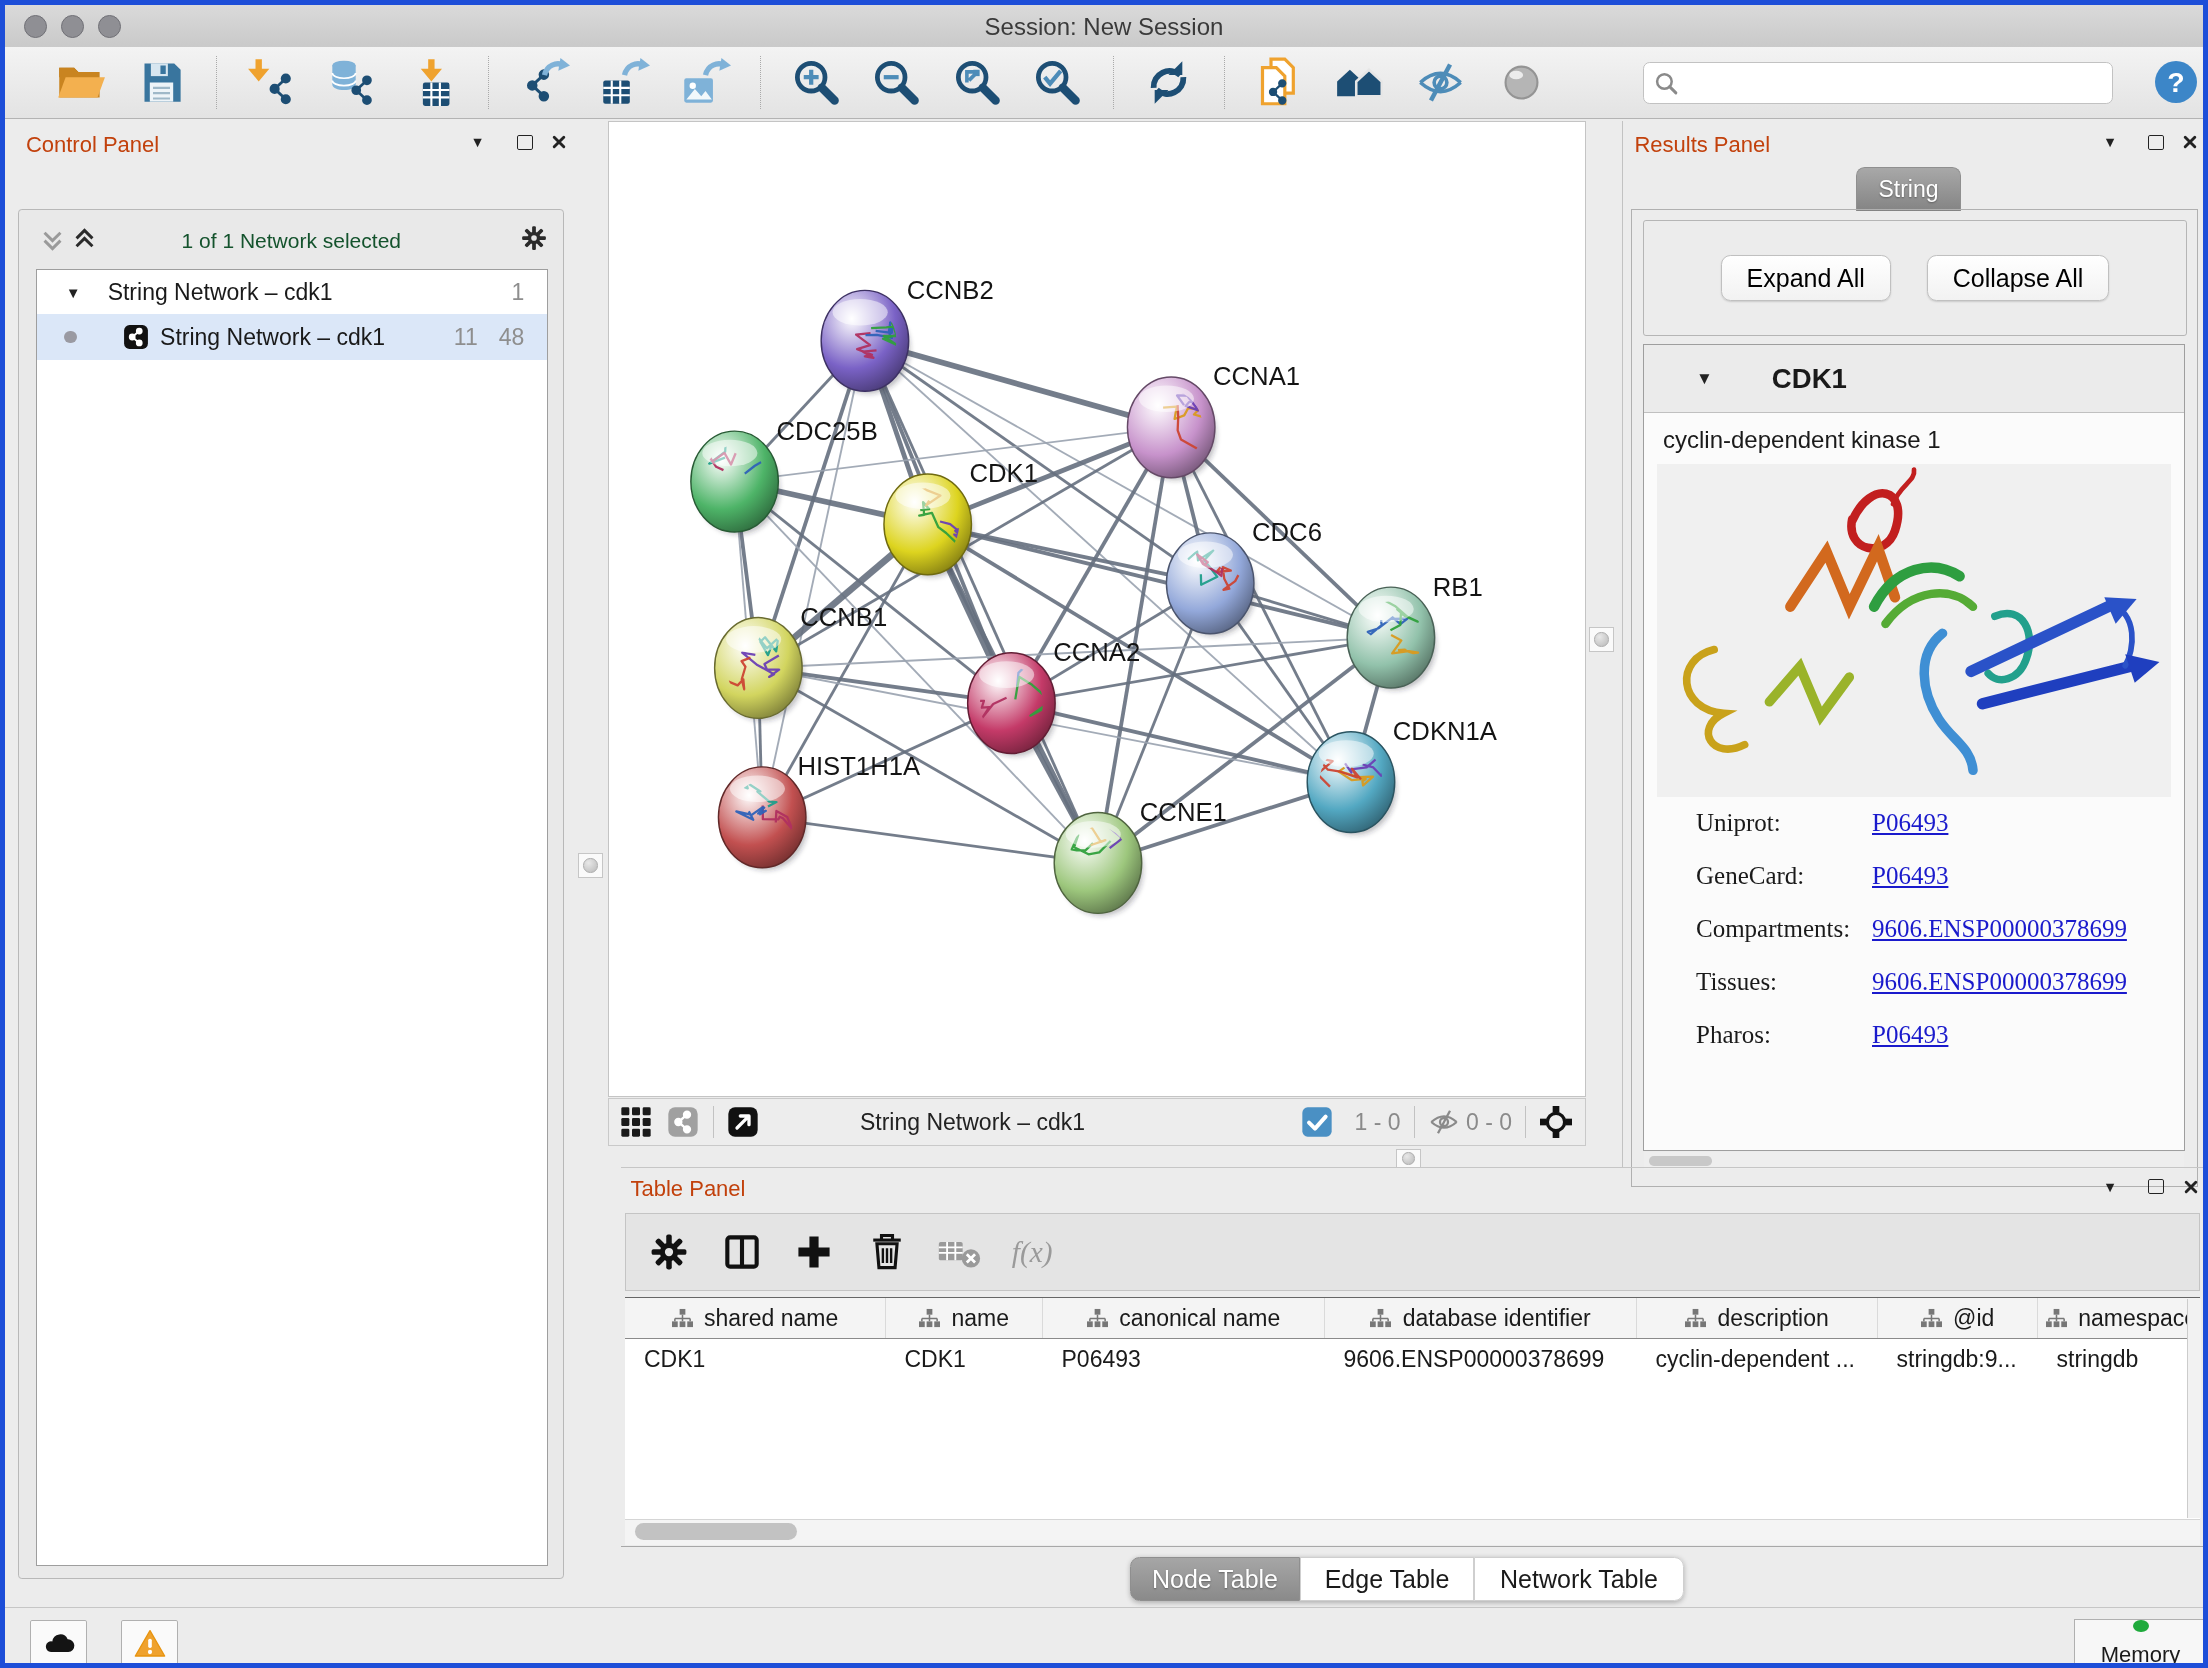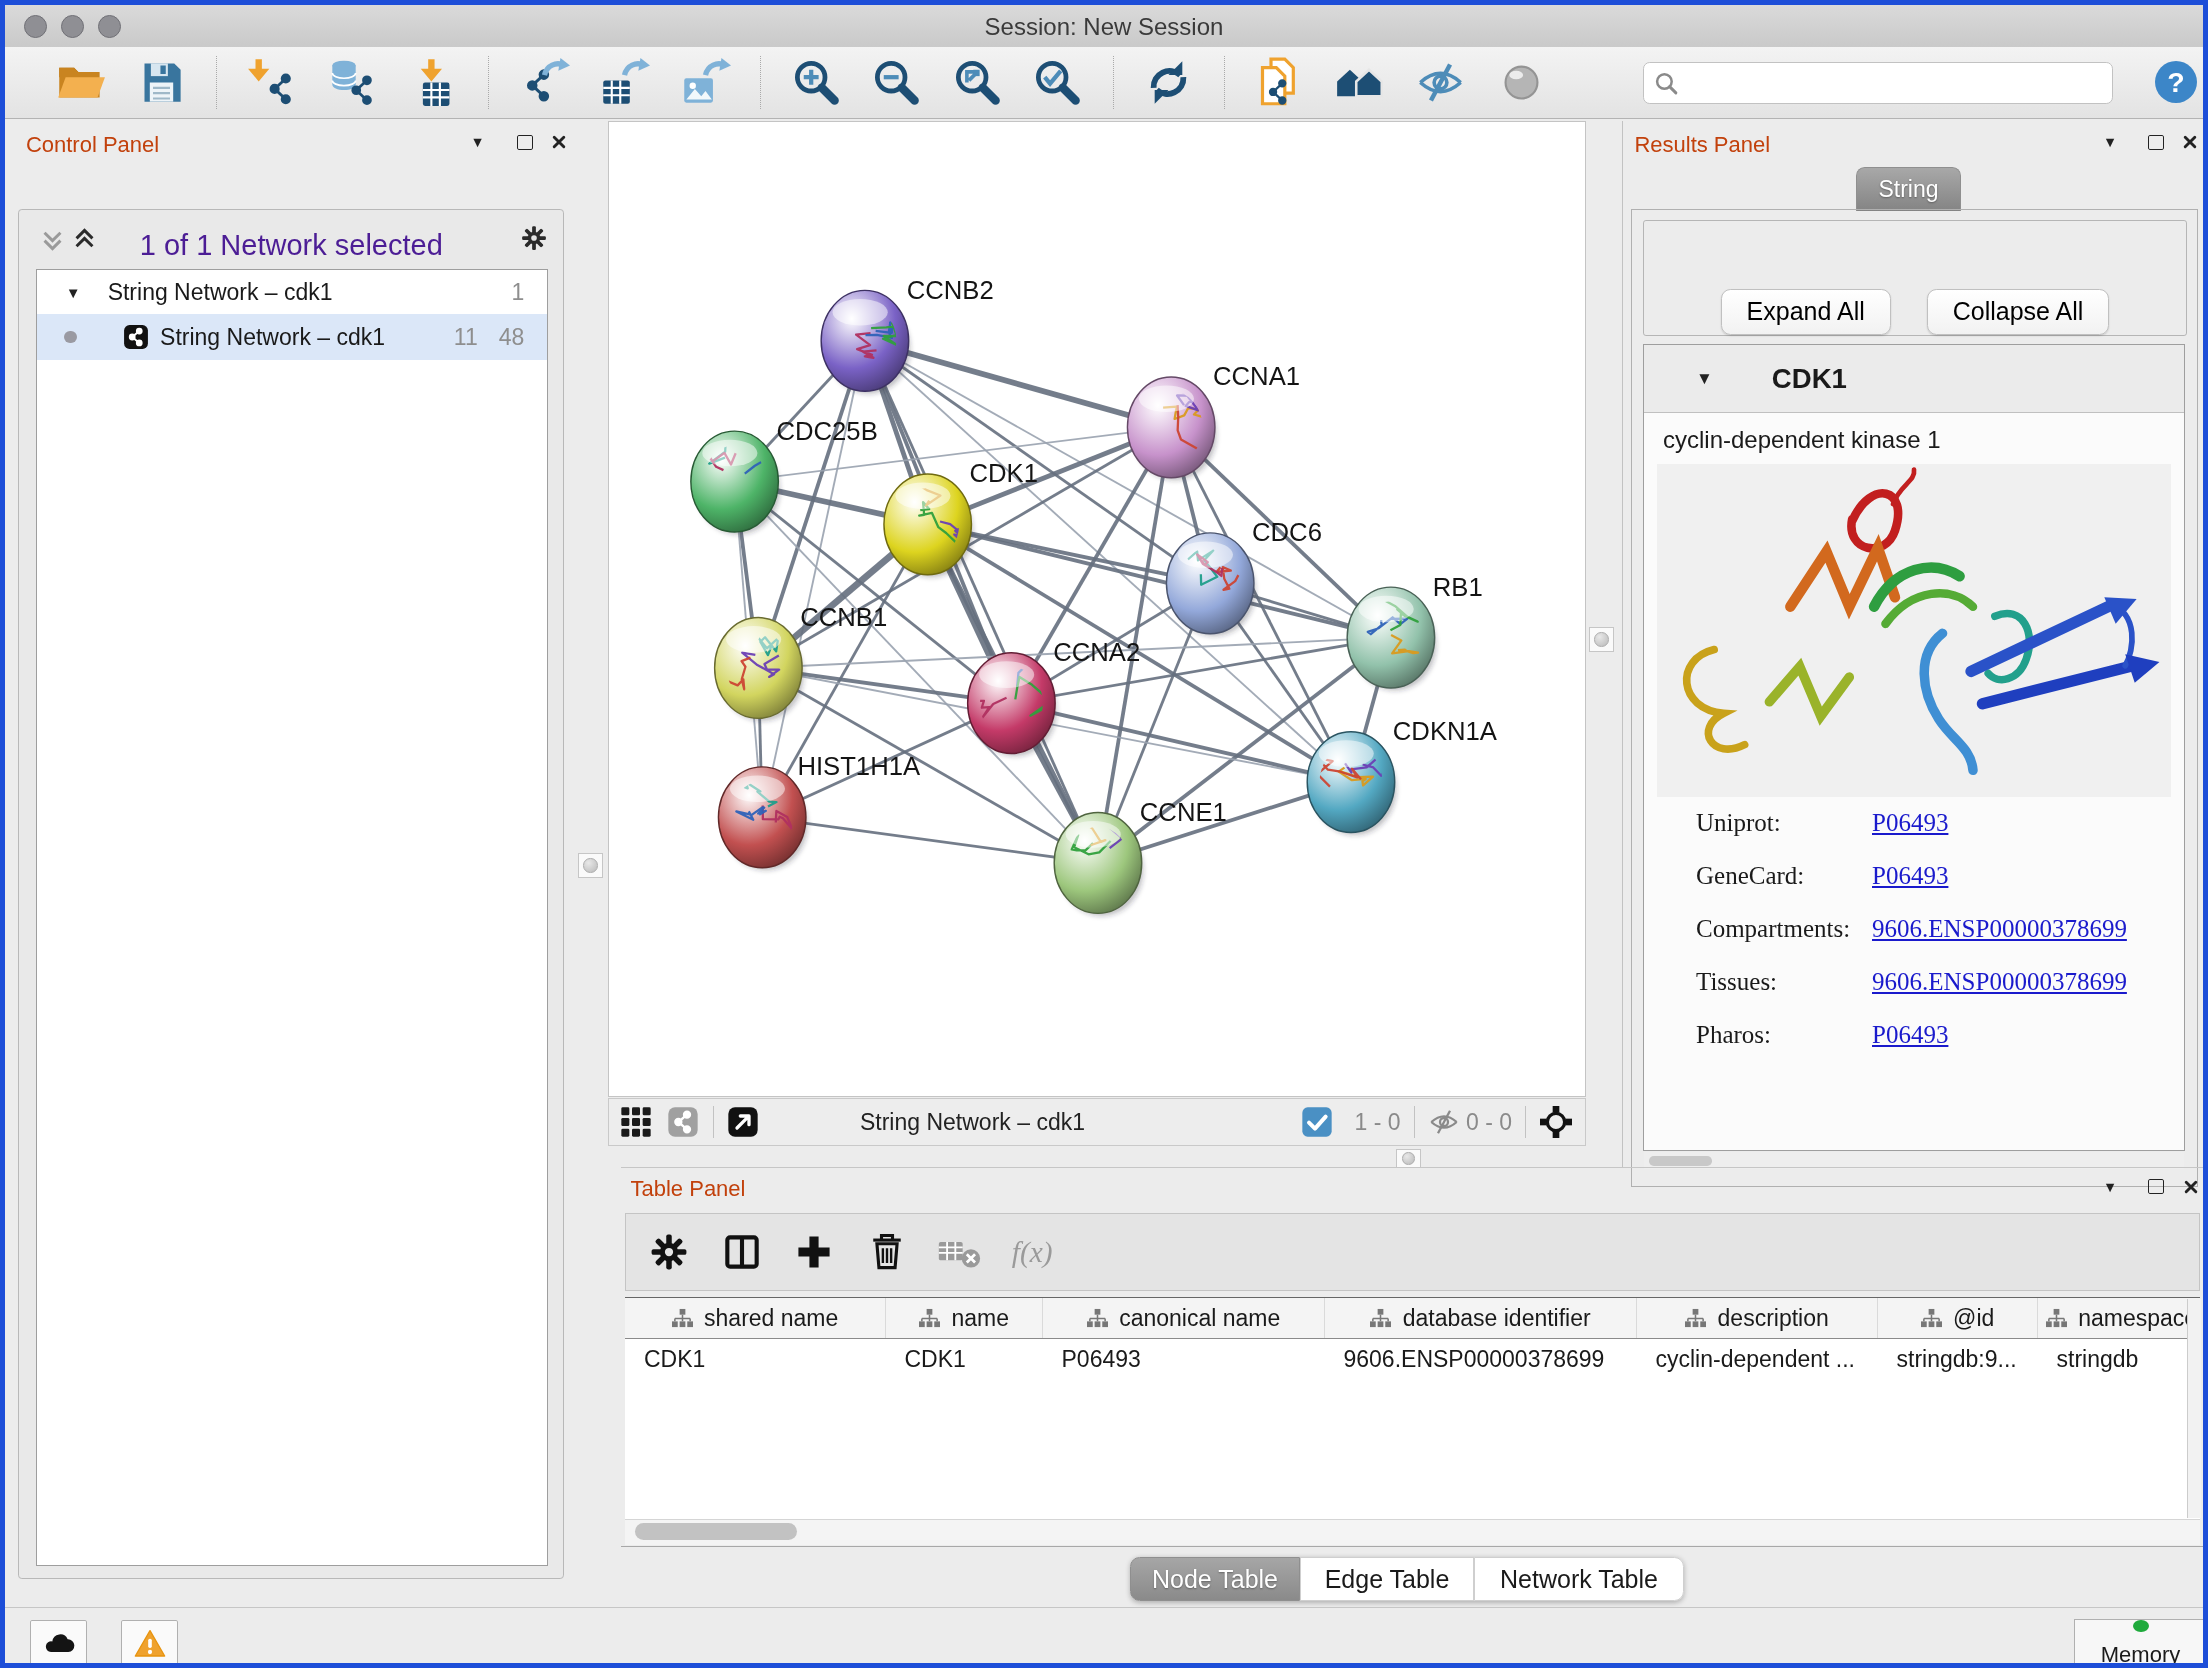--- a/index.html
+++ b/index.html
@@ -41,21 +41,21 @@
   
   .cp{left:7.6px;top:116px;width:557px;height:1457px;}
   .cp-tabs,.rp-tab{display:flex;}
   .tab{height:44px;box-sizing:border-box;border:1px solid #c6c6c6;border-bottom:none;
     border-radius:8.6px 8.6px 0 0;background:#fff;font-size:23px;display:flex;
     align-items:center;justify-content:center;}
   .tab.sel{background:linear-gradient(#a8a8a8,#848484);color:#fff;border-color:#8f8f8f;
     text-shadow:0 1px 1.9px rgba(0,0,0,.35);}
   .groupbox{background:#e9e9e9;border:1px solid #b8b8b8;border-radius:3.8px;}
   .chev{width:25px;height:25px;}
-  .cp-status{font-size:29px;color:#4c1d95;}
+  .cp-status{font-size:21px;color:#14532d;}
   .gear-ico svg{width:30px;height:30px;color:#2b2b2b;}
   .cp-list{background:#fff;border:1px solid #9e9e9e;}
   .cp-row{display:flex;align-items:center;font-size:23px;}
   .cp-row .cnt{color:#8e8e8e;}
   .row-sel{background:#dbe7f8;}
   .dot{width:12.4px;height:12.4px;border-radius:50%;background:#9a9aa2;}
   .share-badge svg{width:26px;height:26px;color:#111;}
 
   
   .net-canvas{left:603px;top:116px;width:978px;height:976px;background:#fff;
@@ -69,21 +69,21 @@
   .nb-title{color:#222;margin-left:101px;}
   .splitter-handle{width:23px;height:23px;background:#fafafa;border:1px solid #c6c6c6;
     display:flex;align-items:center;justify-content:center;}
   .splitter-handle i{width:12.4px;height:12.4px;border-radius:50%;
     background:radial-gradient(circle at 35% 30%,#e8e8e8,#b9b9b9);border:1px solid #adadad;}
 
   
   .rp{left:1617px;top:116px;width:584px;height:1046px;border-left:1px solid #c2c2c2;}
   .rp-tabwrap{position:absolute;left:233px;top:46px;}
   .rbox1{left:1638px;top:215px;width:542px;height:114px;background:#ececec;
-    border:1px solid #b5b5b5;border-radius:2.9px;display:flex;align-items:flex-end;
+    border:1px solid #b5b5b5;border-radius:2.9px;display:flex;align-items:center;
     justify-content:center;gap:36px;}
   .rbtn{background:linear-gradient(#ffffff,#f2f2f2);border:1px solid #c0c0c0;border-radius:9.5px;
     font-size:25px;padding:7.6px 25px;box-shadow:0 1px 1.9px rgba(0,0,0,.15);}
   .rp-outer{left:1626px;top:204px;width:565px;height:976px;border:1px solid #b0b0b0;}
   .rbox2{left:1638px;top:339px;width:542px;height:807px;background:#fbfbfb;
     border:1px solid #9e9e9e;box-sizing:border-box;}
   .rb2-head{height:67px;background:#ebebeb;border-bottom:1px solid #c0c0c0;
     display:flex;align-items:center;}
   .rb2-head .tri{margin-left:52px;font-size:17px;color:#222;}
   .rb2-head .pname{margin-left:59px;font-size:27.6px;font-weight:bold;}

